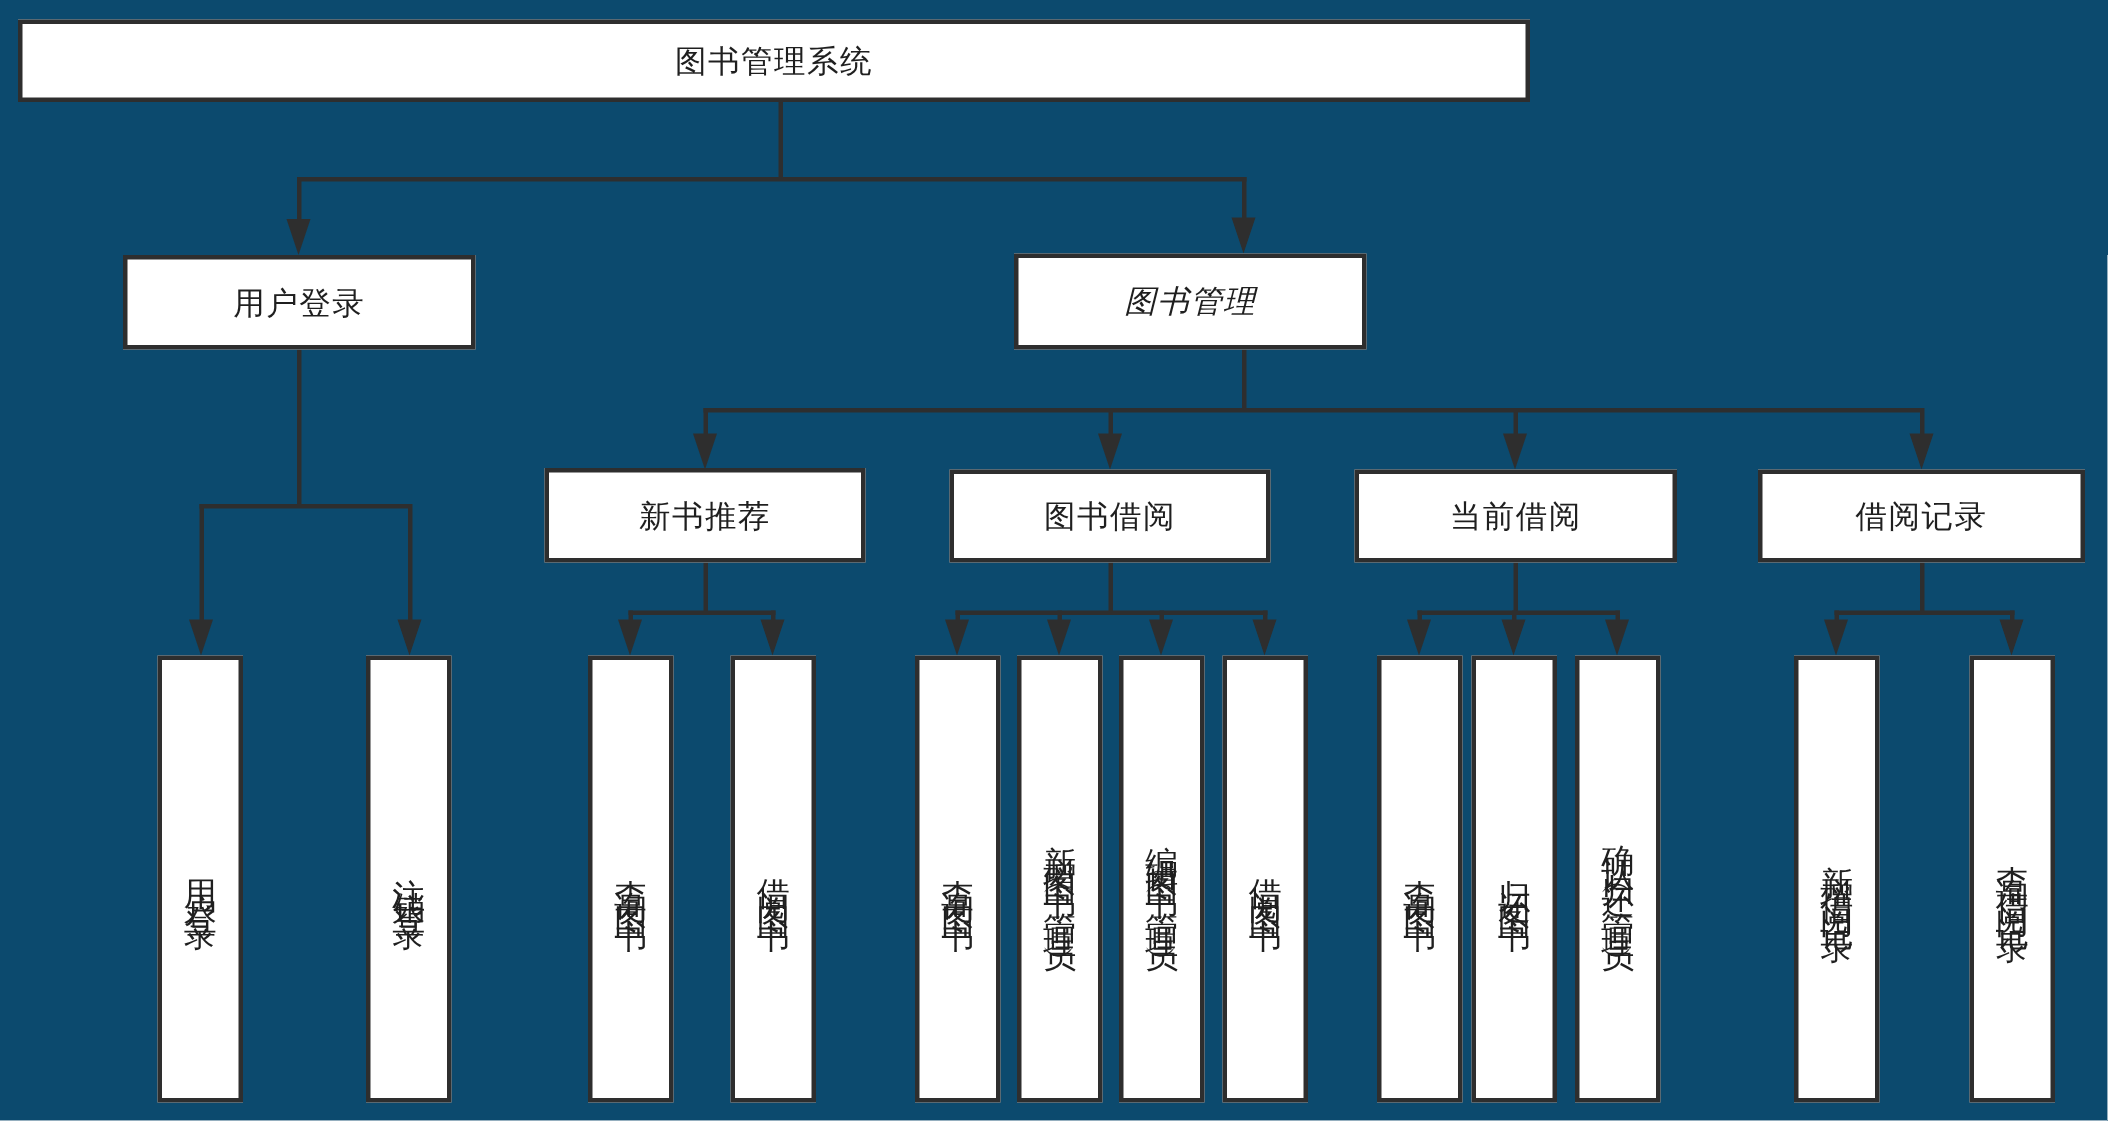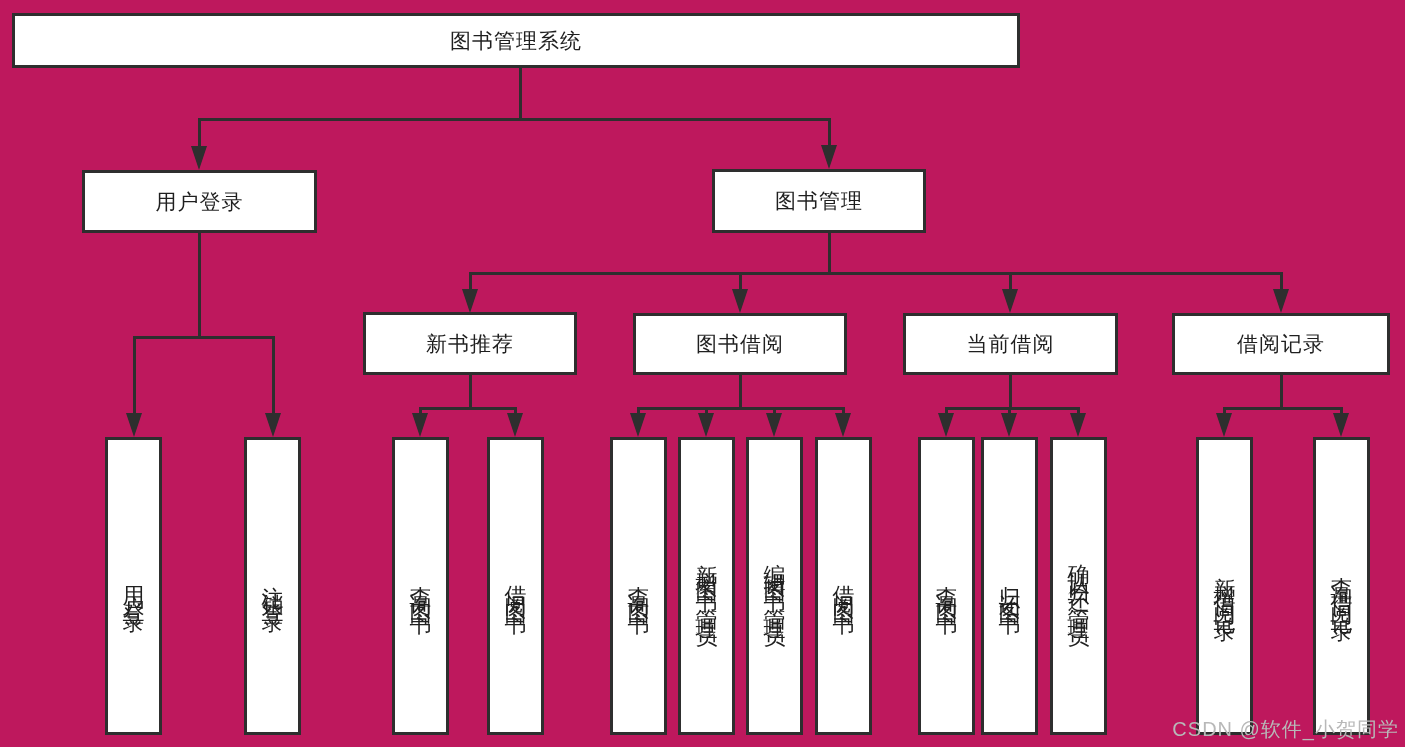--- a/index.html
+++ b/index.html
@@ -1,28 +1,28 @@
 <!DOCTYPE html>
 <html><head>
 <meta charset="utf-8">
 <style>
   html,body{margin:0;padding:0;background:#fff;}
   body{font-family:"Liberation Sans", sans-serif;}
-  .canvas{position:relative;width:1405px;height:747px;background:#be185d;overflow:hidden;}
+  .canvas{position:relative;width:1405px;height:747px;background:#0c4a6e;overflow:hidden;}
 
   
   .hbox,.vbox{position:absolute;box-sizing:border-box;border:3px solid #2e2e2e;background:#fff;
     display:flex;align-items:center;justify-content:center;color:#1f1f1f;}
   .hbox{font-size:21px;letter-spacing:1px;}
   .vbox{top:437px;width:57px;height:298px;}
   .vbox span{writing-mode:vertical-rl;text-orientation:mixed;font-size:22px;line-height:1;letter-spacing:9px;}
 
   .b-root{left:12px;top:13px;width:1008px;height:55px;}
   .b-login{left:82px;top:170px;width:235px;height:63px;}
-  .b-mgmt{left:712px;top:169px;width:214px;height:64px;}
+  .b-mgmt{left:676px;top:169px;width:235px;height:64px;font-style:italic;}
   .b-rec{left:363px;top:312px;width:214px;height:63px;}
   .b-bor{left:633px;top:313px;width:214px;height:62px;}
   .b-cur{left:903px;top:313px;width:215px;height:62px;text-align:right;}
   .b-rcd{left:1172px;top:313px;width:218px;height:62px;}
 
   .v-l1{left:105px;} .v-l2{left:244px;}
   .v-r1{left:392px;} .v-r2{left:487px;}
   .v-b1{left:610px;} .v-b2{left:678px;} .v-b3{left:746px;} .v-b4{left:815px;}
   .v-c1{left:918px;} .v-c2{left:981px;} .v-c3{left:1050px;}
   .v-d1{left:1196px;} .v-d2{left:1313px;}
@@ -161,14 +161,13 @@
     <span>确认归还（管理员）</span>
   </div>
 
   <div class="vbox v-d1">
     <span>新增借阅记录</span>
   </div>
   <div class="vbox v-d2">
     <span>查询借阅记录</span>
   </div>
 
-  <div class="watermark">CSDN @软件_小贺同学</div>
 </div>
 
 </body></html>

